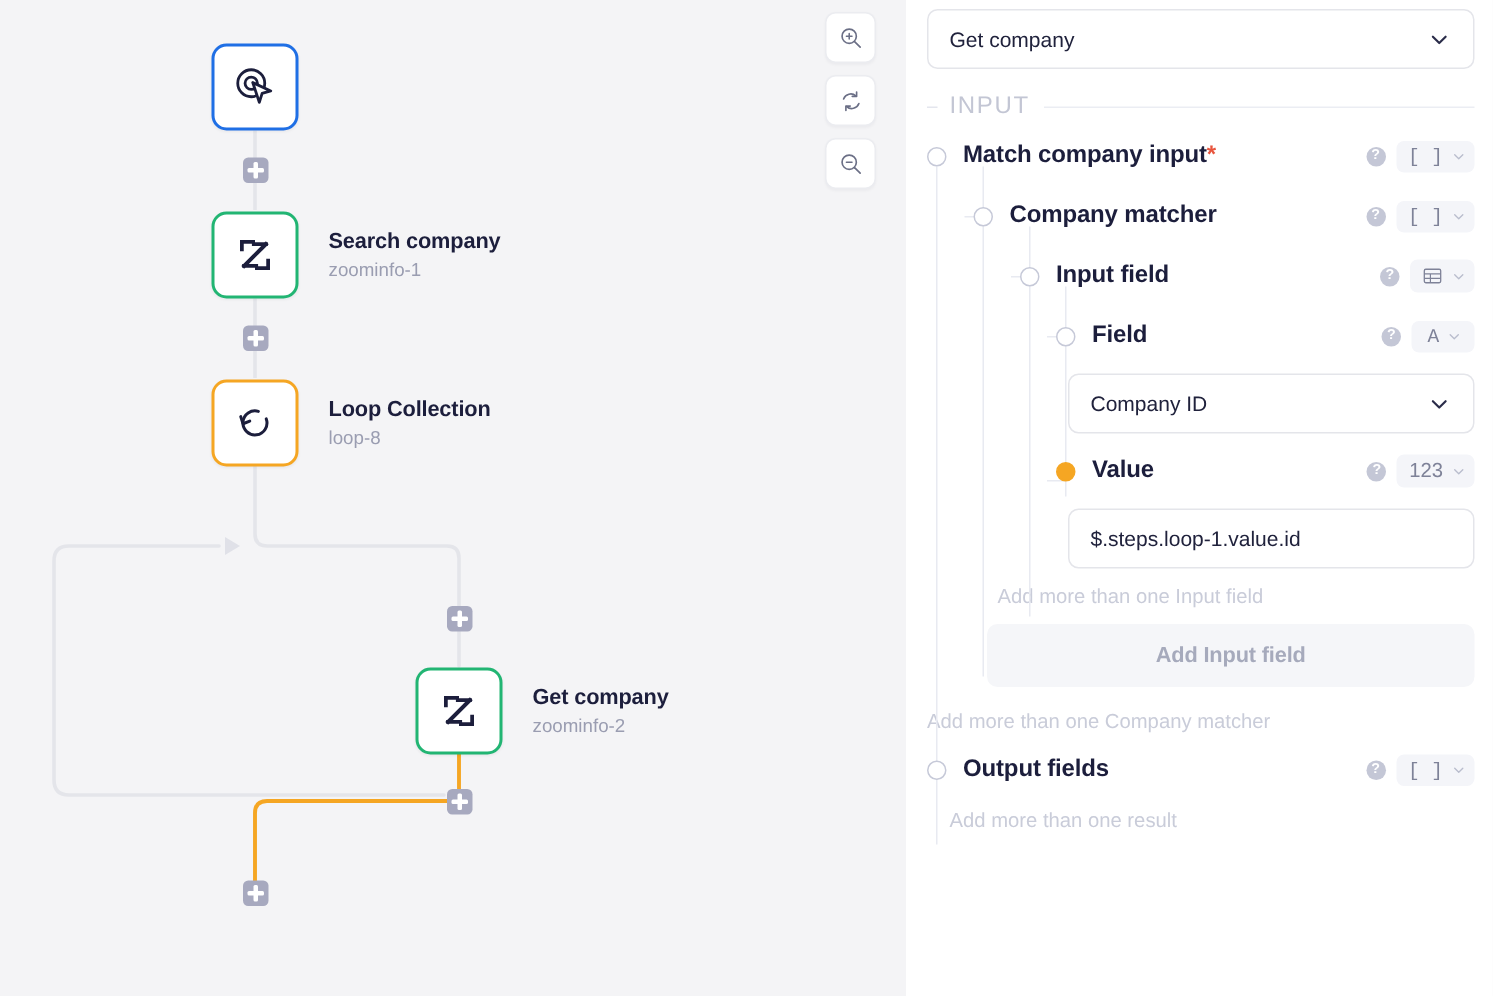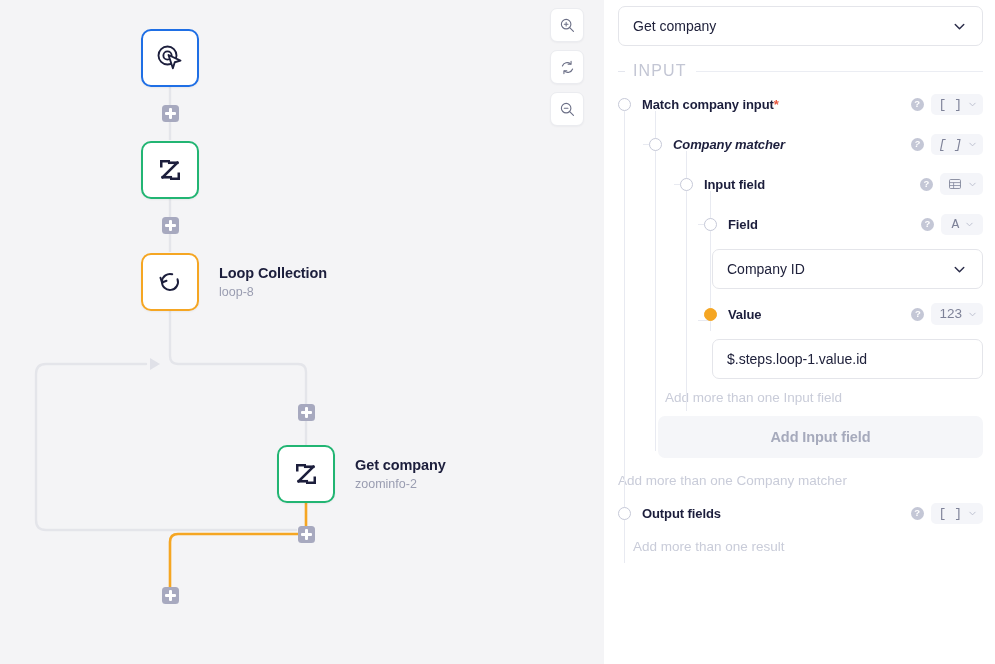--- a/index.html
+++ b/index.html
@@ -98,21 +98,21 @@
     position: relative; display: flex; align-items: center;
     height: 30px; margin-bottom: 10px;
   }
   .bullet {
     width: 13px; height: 13px; border-radius: 50%;
     border: 1.6px solid #c6c9d8; background: #fff;
     flex: 0 0 13px; position: relative; z-index: 2;
   }
   .bullet.filled { background: #f5a623; border-color: #f5a623; }
   .row-label {
-    margin-left: 11px; font-size: 13px; font-weight: 700;
+    margin-left: 11px; font-size: 16px; font-weight: 700;
     color: #1c1e3c; letter-spacing: -.1px; white-space: nowrap;
   }
   .req { color: #e8553d; font-weight: 700; }
   .row-right {
     margin-left: auto; display: flex; align-items: center; gap: 7px;
   }
   .help-icon {
     width: 13px; height: 13px; border-radius: 50%;
     background: #c4c7d6; color: #fff; font-size: 9.5px; font-weight: 700;
     display: flex; align-items: center; justify-content: center;
@@ -145,21 +145,21 @@
     height: 42px; background: #f5f6f9; border-radius: 7px;
     display: flex; align-items: center; justify-content: center;
     font-size: 14.5px; font-weight: 700; color: #a6aabc;
     cursor: pointer; margin-bottom: 14px; letter-spacing: -.1px;
   }
 
   
   .guide { position: absolute; width: 1.3px; background: #e8eaf1; }
   .tick   { position: absolute; height: 1.3px; width: 12px; background: #e8eaf1; }
 
-  .indent1 { margin-left: 31px; font-style: italic; }
+  .indent1 { margin-left: 31px; }
   .indent2 { margin-left: 62px; }
   .indent3 { margin-left: 86px; }
 </style>
 </head>
 <body>
 
 <div id="app">
 
   <div id="canvas">
 
@@ -194,20 +194,24 @@
         <svg width="30" height="30" viewBox="0 0 24 24" fill="none">
           <path d="M5 5 H11" stroke="#1c1e3c" stroke-width="2" stroke-linecap="square"></path>
           <path d="M5 5 V9" stroke="#1c1e3c" stroke-width="2" stroke-linecap="square"></path>
           <path d="M19 19 H13" stroke="#1c1e3c" stroke-width="2" stroke-linecap="square"></path>
           <path d="M19 19 V15" stroke="#1c1e3c" stroke-width="2" stroke-linecap="square"></path>
           <path d="M6.2 17.8 L17.8 6.2" stroke="#1c1e3c" stroke-width="2.1" stroke-linecap="square"></path>
           <path d="M6.2 17.8 H12.6" stroke="#1c1e3c" stroke-width="2.1" stroke-linecap="square"></path>
           <path d="M17.8 6.2 H11.4" stroke="#1c1e3c" stroke-width="2.1" stroke-linecap="square"></path>
         </svg>
       </div>
+      <div class="node-text">
+        <div class="node-title">Search company</div>
+        <div class="node-sub">zoominfo-1</div>
+      </div>
     </div>
 
     <div class="node" style="left:141px; top:253px;">
       <div class="node-box sel-orange">
         <svg width="30" height="30" viewBox="0 0 24 24" fill="none">
           <path d="M5.6 12 a6.4 6.4 0 1 1 2.6 5.2" stroke="#1c1e3c" stroke-width="1.6" fill="none" stroke-linecap="round" transform="rotate(160 12 12)"></path>
           <path d="M4.4 8.6 L5.6 12.4 L9.2 11.0" stroke="#1c1e3c" stroke-width="1.6" fill="none" stroke-linecap="round" stroke-linejoin="round"></path>
         </svg>
       </div>
       <div class="node-text">

